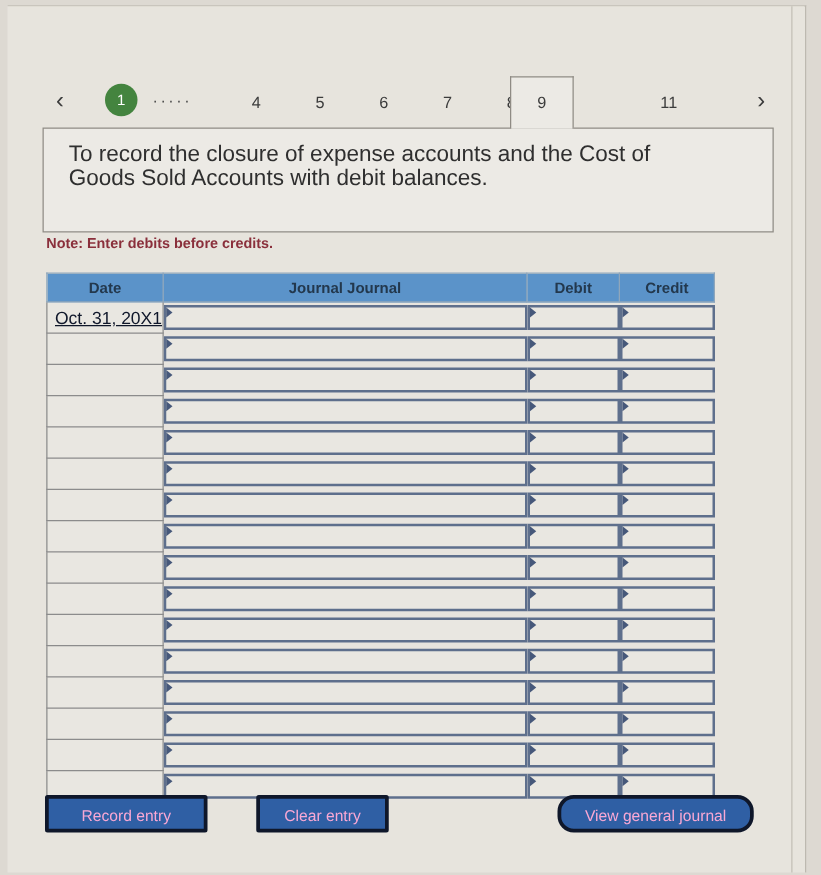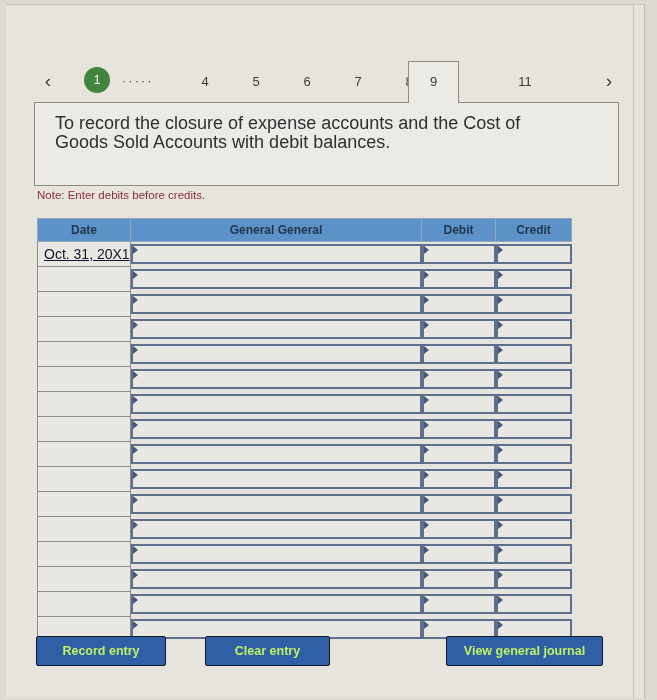--- a/index.html
+++ b/index.html
@@ -146,21 +146,21 @@
     color: #2f2f2f;
     line-height: 19px;
   }
 
   
   .note-text {
     position: absolute;
     left: 31px;
     top: 184px;
     font-size: 11.5px;
-    font-weight: normal;
+    font-weight: bold;
     color: #8a2f3b;
   }
 
   
   .jtable {
     position: absolute;
     left: 31px;
     top: 213px;
     width: 534px;
     border-collapse: collapse;
@@ -221,73 +221,73 @@
     border-left: 5px solid #46587a;
     border-top: 4px solid transparent;
     border-bottom: 4px solid transparent;
   }
 
   
   .btn {
     position: absolute;
     height: 30px;
     background: #2f5fa4;
-    color: #bef264;
+    color: #f9a8d4;
     font-size: 12.5px;
-    font-weight: bold;
-    border: 1px solid #0f172a;
+    font-weight: normal;
+    border: 3px solid #0f172a;
     border-radius: 2px;
     text-align: center;
     line-height: 29px;
     cursor: pointer;
     user-select: none;
     box-sizing: border-box;
   }
   .btn-record { left: 30px;  top: 631px; width: 130px; }
-  .btn-clear  { left: 199px; top: 631px; width: 125px; }
-  .btn-view   { left: 440px; top: 631px; width: 157px; }
+  .btn-clear  { left: 199px; top: 631px; width: 106px; }
+  .btn-view   { left: 440px; top: 631px; width: 157px; border-radius: 13px; }
 </style>
 </head>
 <body>
 
 <div class="page-frame">
   <div class="inner-frame"></div>
 
 
   <div class="tabbar">
     <div class="nav-arrow nav-prev">‹</div>
     <div class="tab-current-num">1</div>
     <div class="tab-dots">·····</div>
     <div class="tab" style="left:156px;width:30px;">4</div>
     <div class="tab" style="left:207px;width:30px;">5</div>
     <div class="tab" style="left:258px;width:30px;">6</div>
     <div class="tab" style="left:309px;width:30px;">7</div>
     <div class="tab" style="left:360px;width:30px;">8</div>
     <div class="tab-active" style="left:374px;width:51px;">9</div>
-    <div class="tab" style="left:476px;width:30px;text-align:center;">11</div>
+    <div class="tab" style="left:486px;width:30px;text-align:center;">11</div>
     <div class="nav-arrow nav-next">›</div>
   </div>
 
   <div class="desc-panel">
     <div class="desc-text">To record the closure of expense accounts and the Cost of Goods Sold Accounts with debit balances.</div>
   </div>
 
   <div class="note-text">Note: Enter debits before credits.</div>
 
   <table class="jtable">
     <colgroup>
       <col class="col-date">
         <col class="col-gj">
         <col class="col-debit">
         <col class="col-credit">
     </colgroup>
     <thead>
       <tr>
         <th>Date</th>
-        <th>General General</th>
+        <th>Journal Journal</th>
         <th>Debit</th>
         <th>Credit</th>
       </tr>
     </thead>
     <tbody id="jbody">
         <tr>
           <td class="date-cell">Oct. 31, 20X1</td>
           <td class="inputcell">
             <div class="inputbox"></div>
           </td>

